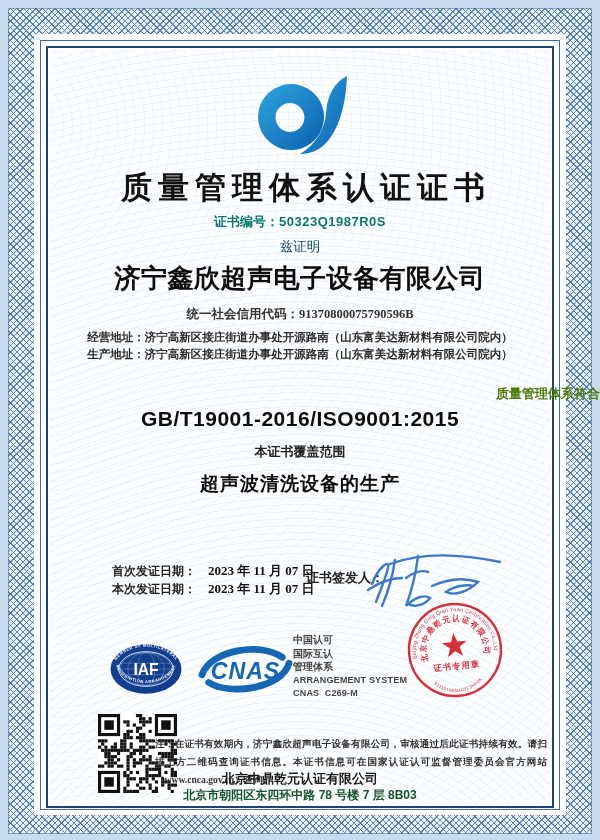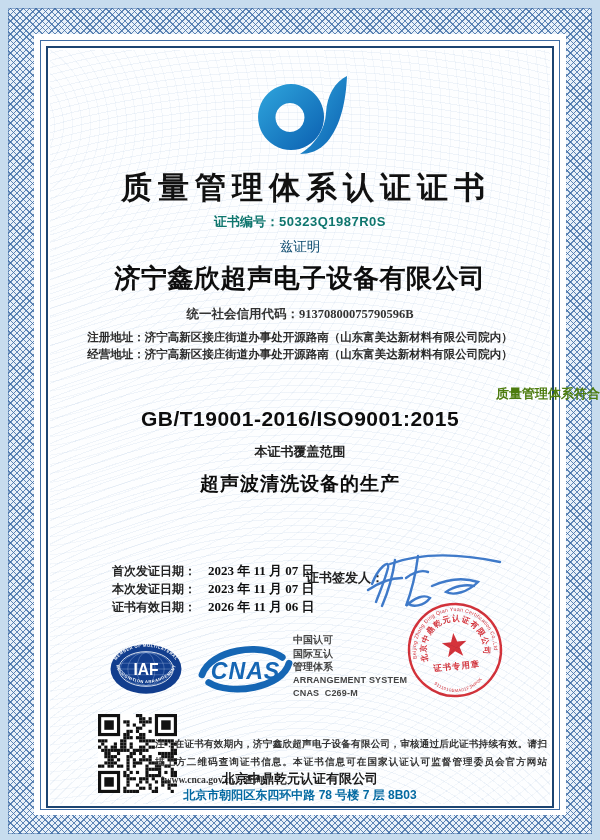--- a/index.html
+++ b/index.html
@@ -47,21 +47,21 @@
   .dval{font-size:13px; font-family:"Liberation Serif","DejaVu Serif",serif; color:#111; font-weight:600;}
   .signer{left:306px; top:569px; font-size:13px; font-weight:700; color:#222;}
   .cnas-text{left:293px; top:633px; font-size:10px; line-height:13.5px; color:#444; font-weight:700;}
   .cnas-text .en{font-size:9px; letter-spacing:.2px; white-space:pre;}
   .note{
     left:155px; top:735px; width:392px;
     font-size:9.6px; line-height:18px; font-weight:700; color:#333;
     font-family:"Liberation Serif","DejaVu Serif",serif; text-align:justify;
   }
   .f-company{top:770px; font-size:13px; font-weight:700; color:#1a1a1a;}
-  .f-addr{top:787px; font-size:12px; font-weight:600; color:#0369a1;text-align:center;}
+  .f-addr{top:787px; font-size:12px; font-weight:600; color:#14532d;text-align:center;}
   .seal-wrap{left:405px; top:600px; width:100px; height:100px; transform:rotate(-6deg); opacity:.93; mix-blend-mode:multiply;}
   svg text{font-family:"Liberation Sans","DejaVu Sans",sans-serif;}
 </style>
 </head>
 <body>
 
 <div class="band"></div>
 <div class="band-mask"></div>
 <div class="rule"></div>
 <div class="frame"></div>
@@ -86,41 +86,37 @@
 
 <div class="abs ctr certify">兹证明</div>
 
 <div class="abs ctr company">济宁鑫欣超声电子设备有限公司</div>
 
 <div class="abs ctr credit">
   <span>统一社会信用代码：</span><span>91370800075790596B</span>
 </div>
 
 <div class="abs ctr addr">
-  <div><span>注册地址：</span><span>济宁高新区接庄街道办事处开源路南（山东富美达新材料有限公司院内）</span></div>
   <div><span>经营地址：</span><span>济宁高新区接庄街道办事处开源路南（山东富美达新材料有限公司院内）</span></div>
+  <div><span>生产地址：</span><span>济宁高新区接庄街道办事处开源路南（山东富美达新材料有限公司院内）</span></div>
 </div>
 
 <div class="abs ctr conform">质量管理体系符合</div>
 <div class="abs ctr standard">GB/T19001-2016/ISO9001:2015</div>
 <div class="abs ctr scopelbl">本证书覆盖范围</div>
 <div class="abs ctr scope">超声波清洗设备的生产</div>
 
 <div class="abs dates">
   <div class="date-row">
     <span class="dlabel">首次发证日期：</span>
     <span class="dval">2023 年 11 月 07 日</span>
   </div>
   <div class="date-row">
     <span class="dlabel">本次发证日期：</span>
     <span class="dval">2023 年 11 月 07 日</span>
-  </div>
-  <div class="date-row">
-    <span class="dlabel">证书有效日期：</span>
-    <span class="dval">2026 年 11 月 06 日</span>
   </div>
 </div>
 
 <div class="abs signer">证书签发人：</div>
 
 <svg class="abs" style="left:362px;top:548px;" width="145" height="62" viewBox="0 0 145 62">
   <g stroke="#2f6fc5" stroke-width="2.4" fill="none" stroke-linecap="round" opacity=".92">
     <path d="M10,36 C16,20 28,10 26,20 C23,32 17,46 14,54"></path>
     <path d="M6,42 C18,34 30,30 40,30"></path>
     <path d="M33,12 C31,26 26,44 20,58"></path>

